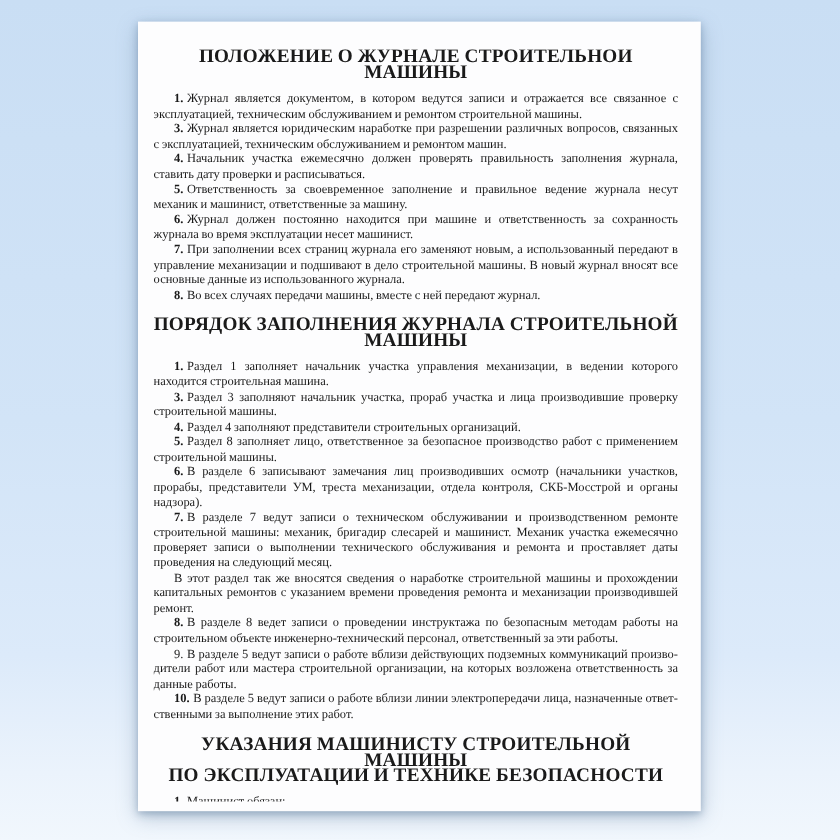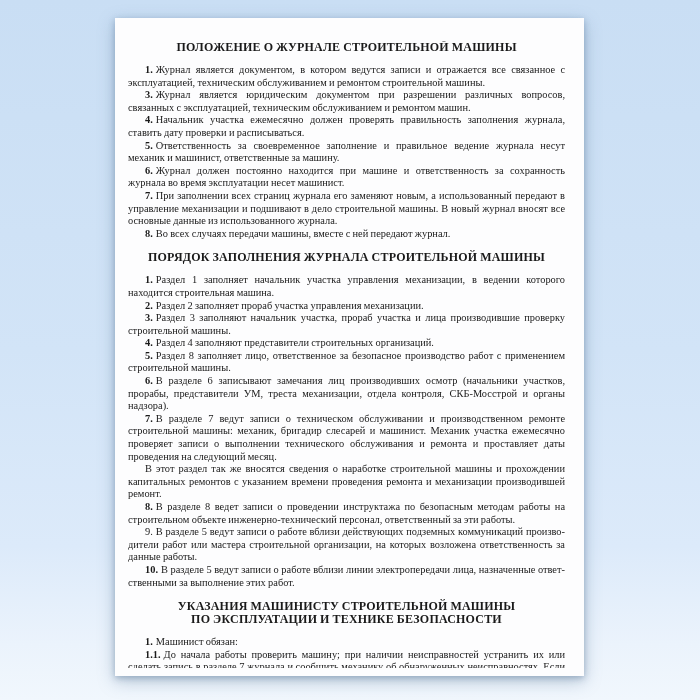--- a/index.html
+++ b/index.html
@@ -28,21 +28,21 @@
     overflow: hidden;
     font-family: "Liberation Serif", "DejaVu Serif", serif;
     font-size: 10.4px;
     line-height: 12.6px;
     color: #1a1a1a;
     text-align: justify;
     word-spacing: -0.3px;
   }
   .doc h2 {
     font-family: "Liberation Serif", "DejaVu Serif", serif;
-    font-size: 12px;
+    font-size: 16px;
     line-height: 13px;
     font-weight: bold;
     text-align: center;
     white-space: pre-line;
     letter-spacing: 0.2px;
     margin: 11px 0 10px 0;
   }
   .doc h2:first-child { margin-top: 0; }
   .doc p {
     margin: 0;
@@ -52,29 +52,28 @@
   .num.bold { font-weight: bold; }
 </style>
 </head>
 <body>
 
 <div class="canvas">
   <div class="page">
     <div class="doc">
         <h2>ПОЛОЖЕНИЕ О ЖУРНАЛЕ СТРОИТЕЛЬНОЙ МАШИНЫ</h2>
         <p><span class="num bold">1.</span><span>Журнал является документом, в котором ведутся записи и отражается все связанное с эксплуата­цией, техническим обслуживанием и ремонтом строительной машины.</span></p>
-        <p><span class="num bold">3.</span><span>Журнал является юридическим документом при разрешении различных вопросов, связанных с эксплуатацией, техническим обслуживанием и ремонтом машин.</span></p>
+        <p><span class="num bold">3.</span><span>Журнал является юридическим наработке при разрешении различных вопросов, связанных с эксплуатацией, техническим обслуживанием и ремонтом машин.</span></p>
         <p><span class="num bold">4.</span><span>Начальник участка ежемесячно должен проверять правильность заполнения журнала, ставить дату проверки и расписываться.</span></p>
         <p><span class="num bold">5.</span><span>Ответственность за своевременное заполнение и правильное ведение журнала несут механик и машинист, ответственные за машину.</span></p>
         <p><span class="num bold">6.</span><span>Журнал должен постоянно находится при машине и ответственность за сохранность журнала во время эксплуатации несет машинист.</span></p>
         <p><span class="num bold">7.</span><span>При заполнении всех страниц журнала его заменяют новым, а использованный передают в управ­ление механизации и подшивают в дело строительной машины. В новый журнал вносят все основные данные из использованного журнала.</span></p>
         <p><span class="num bold">8.</span><span>Во всех случаях передачи машины, вместе с ней передают журнал.</span></p>
         <h2>ПОРЯДОК ЗАПОЛНЕНИЯ ЖУРНАЛА СТРОИТЕЛЬНОЙ МАШИНЫ</h2>
         <p><span class="num bold">1.</span><span>Раздел 1 заполняет начальник участка управления механизации, в ведении которого находится строительная машина.</span></p>
-        <p><span class="num bold">2.</span><span>Раздел 2 заполняет прораб участка управления механизации.</span></p>
         <p><span class="num bold">3.</span><span>Раздел 3 заполняют начальник участка, прораб участка и лица производившие проверку строи­тельной машины.</span></p>
         <p><span class="num bold">4.</span><span>Раздел 4 заполняют представители строительных организаций.</span></p>
         <p><span class="num bold">5.</span><span>Раздел 8 заполняет лицо, ответственное за безопасное производство работ с применением строи­тельной машины.</span></p>
         <p><span class="num bold">6.</span><span>В разделе 6 записывают замечания лиц производивших осмотр (начальники участков, прорабы, представители УМ, треста механизации, отдела контроля, СКБ-Мосстрой и органы надзора).</span></p>
         <p><span class="num bold">7.</span><span>В разделе 7 ведут записи о техническом обслуживании и производственном ремонте строитель­ной машины: механик, бригадир слесарей и машинист. Механик участка ежемесячно проверяет записи о выполнении технического обслуживания и ремонта и проставляет даты проведения на следующий месяц.</span></p>
         <p><span>В этот раздел так же вносятся сведения о наработке строительной машины и прохождении капи­тальных ремонтов с указанием времени проведения ремонта и механизации производившей ремонт.</span></p>
         <p><span class="num bold">8.</span><span>В разделе 8 ведет записи о проведении инструктажа по безопасным методам работы на строитель­ном объекте инженерно-технический персонал, ответственный за эти работы.</span></p>
         <p><span class="num">9.</span><span>В разделе 5 ведут записи о работе вблизи действующих подземных коммуникаций произво­дители работ или мастера строительной организации, на которых возложена ответственность за данные работы.</span></p>
         <p><span class="num bold">10.</span><span>В разделе 5 ведут записи о работе вблизи линии электропередачи лица, назначенные ответ­ственными за выполнение этих работ.</span></p>
         <h2>УКАЗАНИЯ МАШИНИСТУ СТРОИТЕЛЬНОЙ МАШИНЫ

